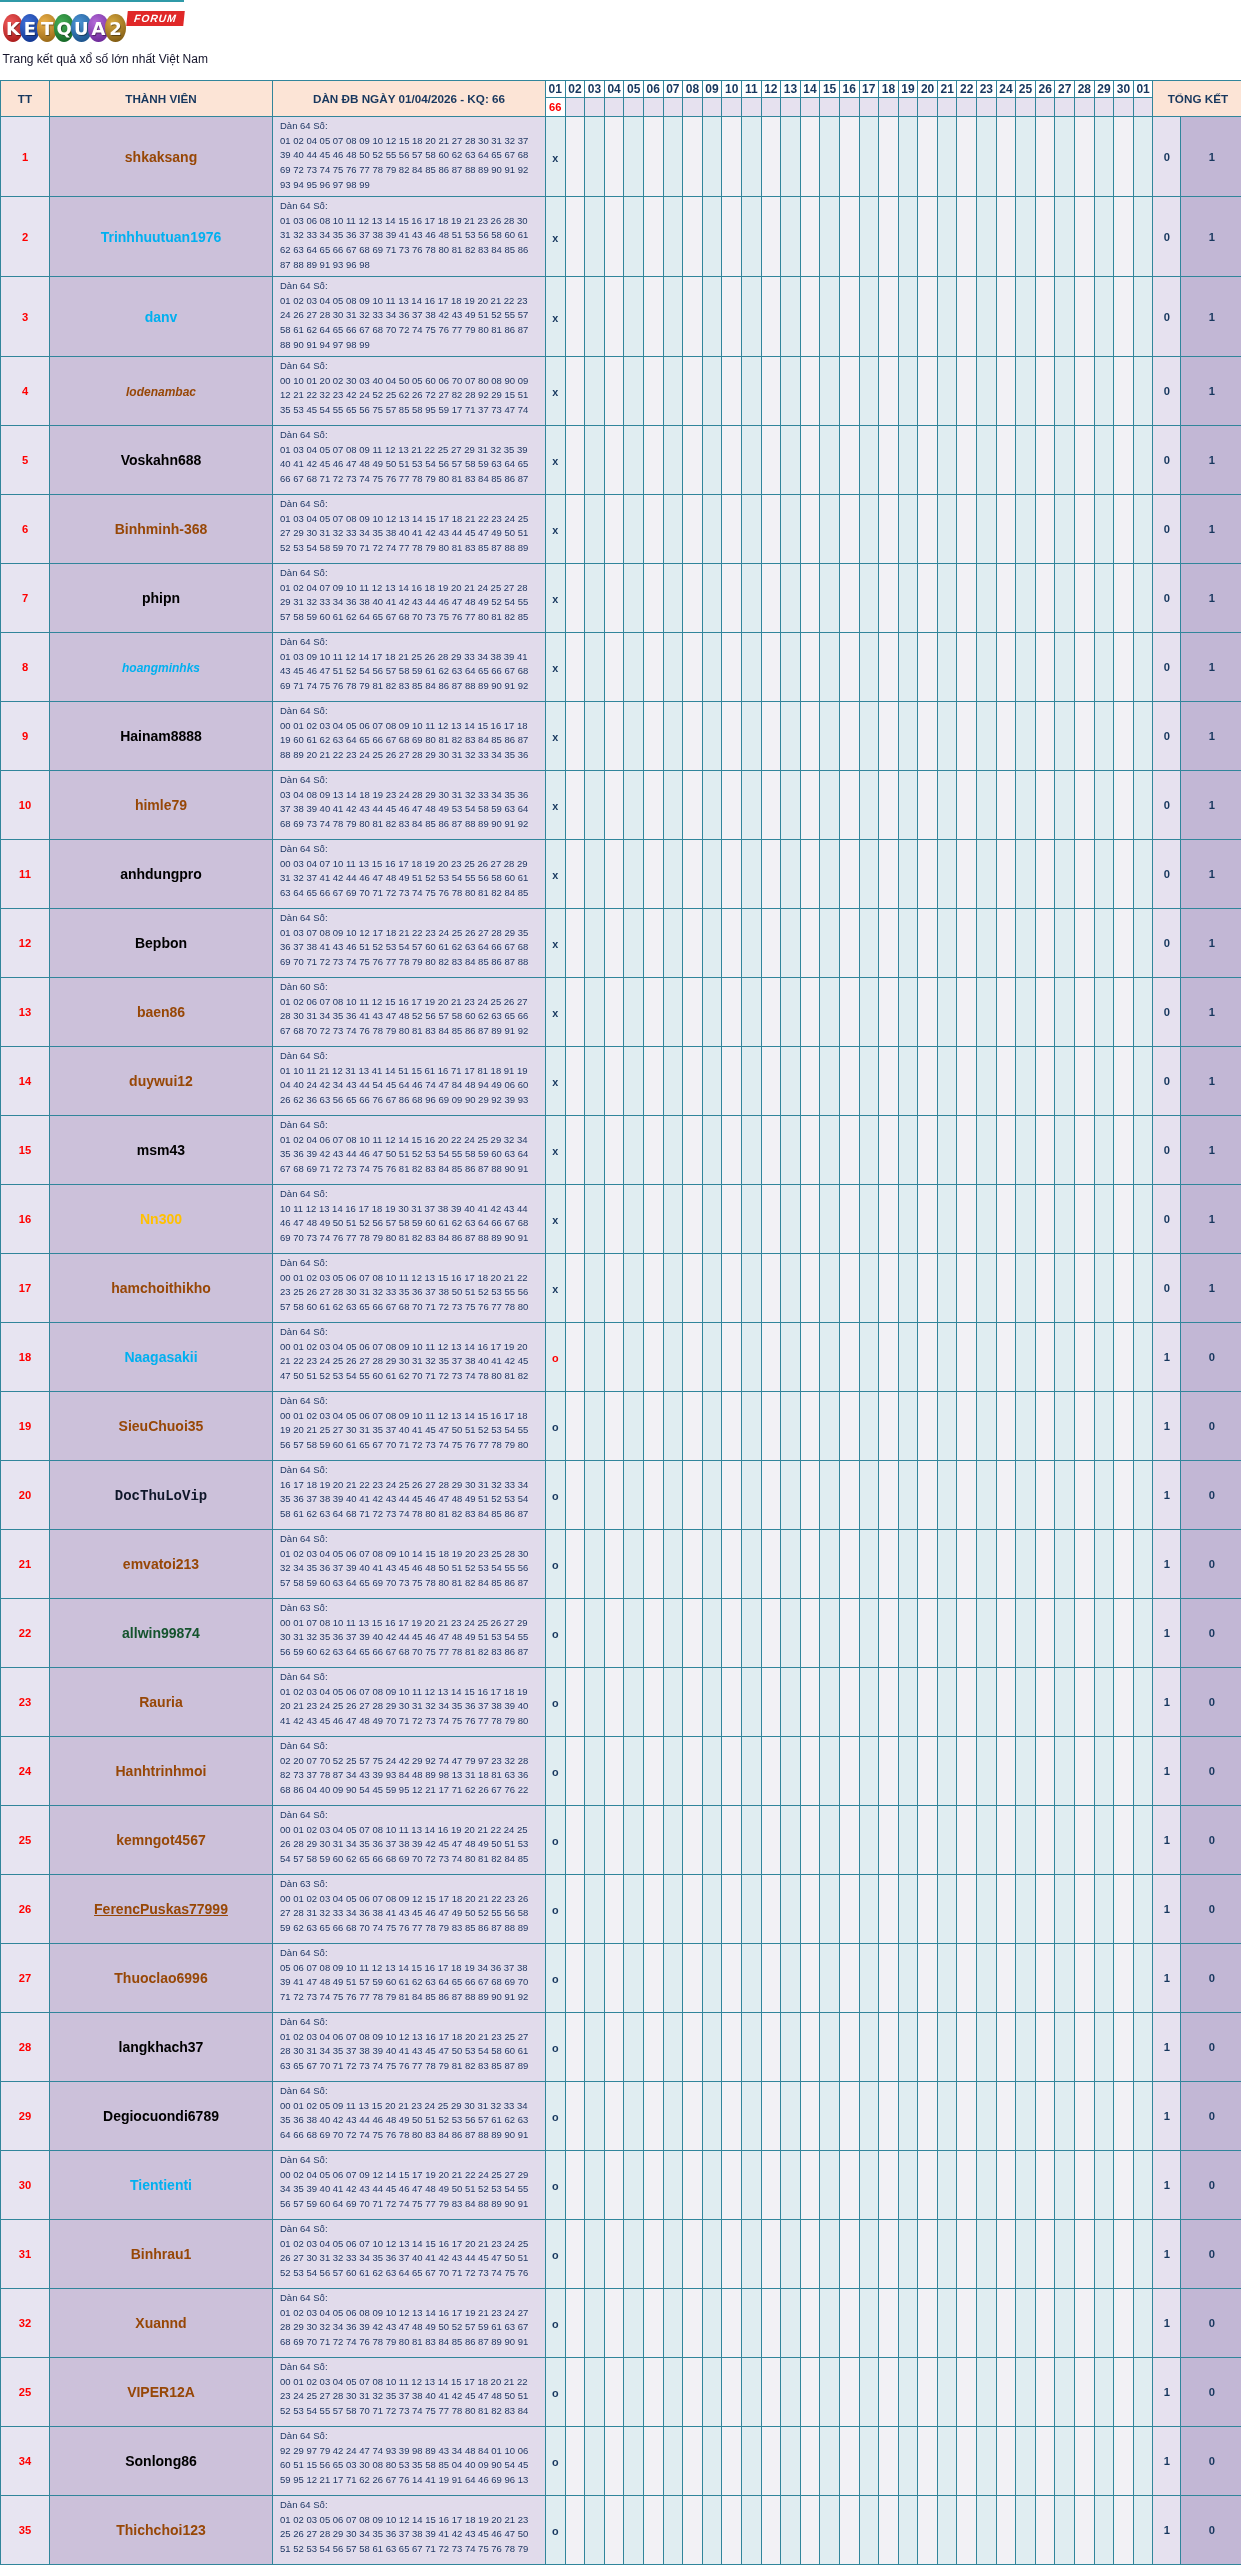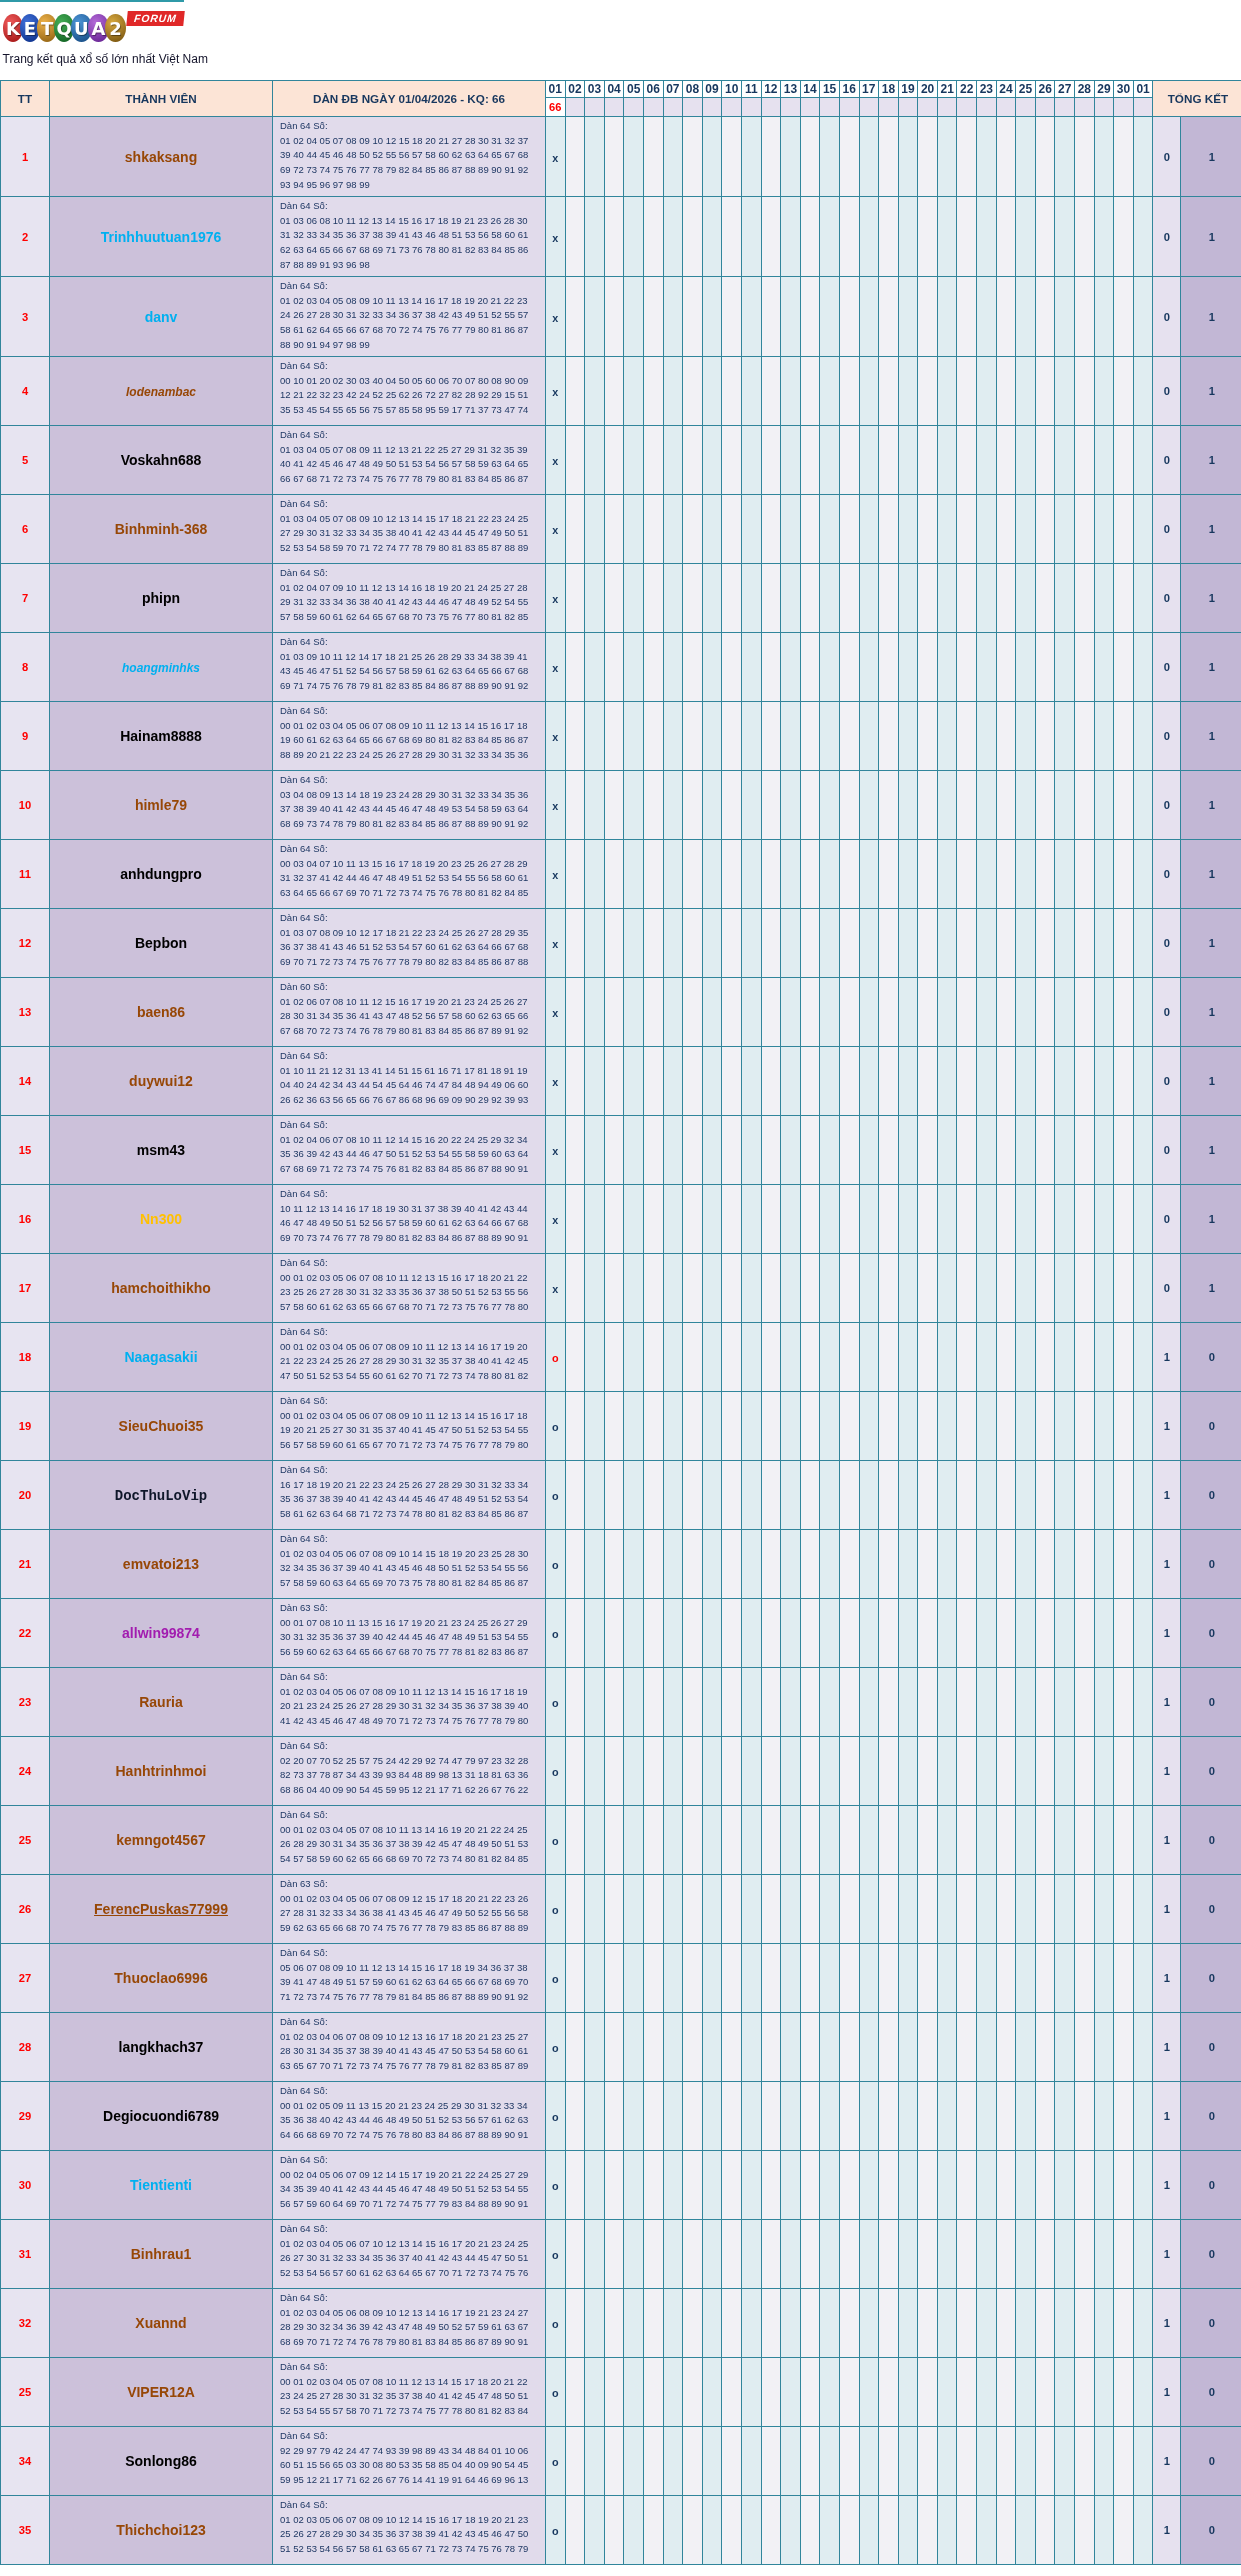--- a/index.html
+++ b/index.html
@@ -1097,21 +1097,21 @@
           <td class="day-cell stripe"></td>
           <td class="day-cell"></td>
           <td class="day-cell stripe"></td>
           <td class="day-cell"></td>
           <td class="day-cell stripe"></td>
           <td class="tk1-cell">1</td>
           <td class="tk2-cell">0</td>
         </tr>
         <tr style="height: 69px;">
           <td class="tt-cell">22</td>
-          <td class="member-cell"><span class="member-name" style="color: #a21caf; text-align: right;">allwin99874</span></td>
+          <td class="member-cell"><span class="member-name" style="color: #14532d; text-align: right;">allwin99874</span></td>
           <td class="dan-cell">
             <div class="dan-label">Dàn 63 Số:</div>
             <div class="dan-line">00 01 07 08 10 11 13 15 16 17 19 20 21 23 24 25 26 27 29</div>
             <div class="dan-line">30 31 32 35 36 37 39 40 42 44 45 46 47 48 49 51 53 54 55</div>
             <div class="dan-line">56 59 60 62 63 64 65 66 67 68 70 75 77 78 81 82 83 86 87</div>
           </td>
           <td class="day-cell stripe"><span class="marker" style="color: rgb(23, 55, 94);">o</span></td>
           <td class="day-cell"></td>
           <td class="day-cell stripe"></td>
           <td class="day-cell"></td>

